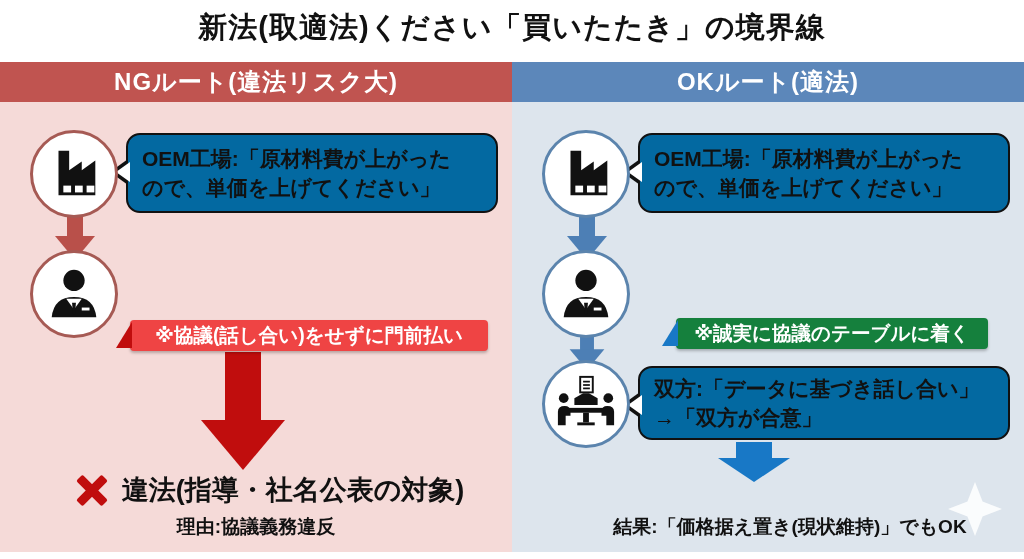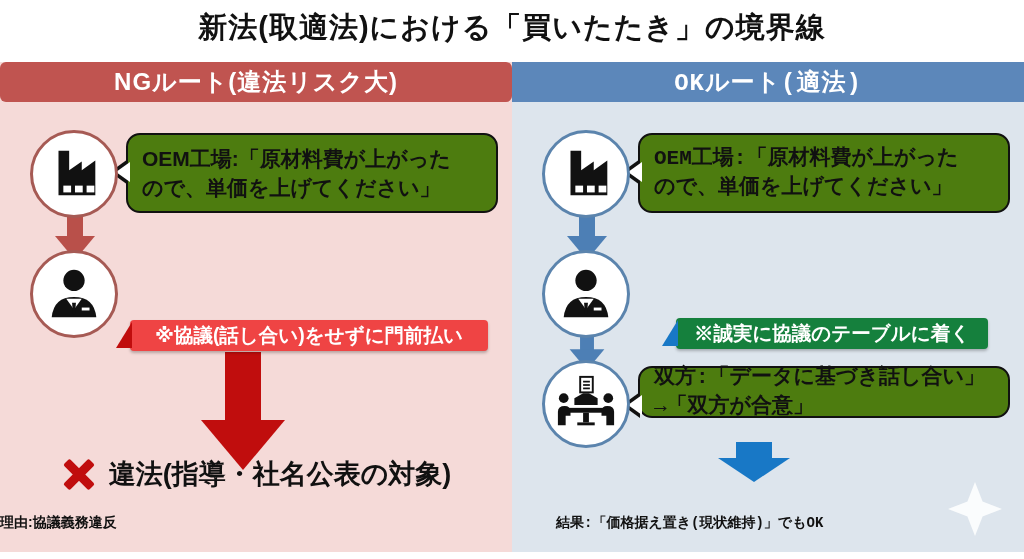--- a/index.html
+++ b/index.html
@@ -4,35 +4,35 @@
 <style>
   * { margin:0; padding:0; box-sizing:border-box; }
   html,body { width:1024px; height:559px; }
   body { font-family:"Liberation Sans","DejaVu Sans",sans-serif; background:#ffffff; position:relative; overflow:hidden; }
 
   .title { position:absolute; top:8px; left:0; width:1024px; text-align:center;
            font-size:29px; font-weight:800; color:#111; letter-spacing:1px; }
 
   .panel { position:absolute; top:62px; width:512px; height:490px; }
   .panel-left  { left:0;   background:#f5dad8; }
-  .panel-right { left:512px; background:#dde5ed;font-family:Liberation Mono, monospace; }
+  .panel-right { left:512px; background:#dde5ed; }
 
   .panel-header { position:absolute; top:0; left:0; width:100%; height:40px;
     display:flex; align-items:center; justify-content:center;
     color:#fff; font-size:24px; font-weight:700; letter-spacing:1px; }
-  .panel-left  .panel-header { background:#c05450;border-radius:6px; }
+  .panel-left  .panel-header { background:#c05450; }
   .panel-right .panel-header { background:#5c87ba; }
 
   .actor-circle { position:absolute; width:88px; height:88px; border-radius:50%;
     background:#fff; display:flex; align-items:center; justify-content:center; z-index:3; }
   .panel-left  .actor-circle { border:3px solid #a65a54; }
   .panel-right .actor-circle { border:3px solid #5b84ad; }
   .actor-circle svg { width:62px; height:62px; }
 
-  .bubble { position:absolute; background:#4d7c0f; border:2.5px solid #111; border-radius:14px;
+  .bubble { position:absolute; background:#0369a1; border:2.5px solid #111; border-radius:14px;
     display:flex; align-items:center; padding:6px 14px; z-index:2; }
   .bubble-text { font-size:21px; font-weight:700; color:#111; line-height:1.4; white-space:pre-line; }
   .bubble::before { content:""; position:absolute; left:-18px; top:24px; width:0; height:0;
     border-top:13px solid transparent; border-bottom:13px solid transparent; border-right:18px solid #111; }
   .bubble::after  { content:""; position:absolute; left:-12px; top:27px; width:0; height:0;
     border-top:10px solid transparent; border-bottom:10px solid transparent; border-right:14px solid #fff; }
 
   .callout { position:absolute; display:flex; align-items:center; justify-content:center;
     color:#fff; font-weight:700; font-size:19.5px; border-radius:4px; z-index:4;
     box-shadow:0 2px 3px rgba(0,0,0,.25); }
@@ -45,37 +45,37 @@
 
   .small-arrow { position:absolute; z-index:1; }
   .panel-left  .small-arrow { color:#b9504a; }
   .panel-right .small-arrow { color:#4d7fb5; }
 
   .big-arrow { position:absolute; z-index:1; }
 
   .result-row { position:absolute; left:0; width:100%; display:flex; align-items:center;
     justify-content:center; gap:12px; }
   .result-text { font-size:27px; font-weight:800; color:#111; }
-  .result-sub { position:absolute; left:0; width:100%; 
-    font-size:14px; font-weight:700; color:#111; }
+  .result-sub { position:absolute; left:0; width:100%; text-align:center;
+    font-size:19px; font-weight:700; color:#111; }
 
   .x-mark { position:relative; width:36px; height:36px; flex:0 0 36px; }
   .x-mark::before,.x-mark::after { content:""; position:absolute; left:0; top:14px;
     width:36px; height:9px; background:#c00d0d; border-radius:2px; }
   .x-mark::before { transform:rotate(45deg); }
   .x-mark::after  { transform:rotate(-45deg); }
 
   .o-mark { width:34px; height:34px; flex:0 0 34px; border:8px solid #1878c6; border-radius:50%; }
 
   .sparkle { position:absolute; z-index:5; }
 </style>
 </head>
 <body>
 
-<div class="title">新法(取適法)における「買いたたき」の境界線</div>
+<div class="title">新法(取適法)ください「買いたたき」の境界線</div>
 
 <div class="panel panel-left">
   <div class="panel-header">NGルート(違法リスク大)</div>
 
   <div class="actor-circle" style="left:30px; top:68px;">
     <svg viewBox="0 0 64 64">
       <path d="M16 8 h11 v20 l13 -9 v9 l14 -10 v36 H16 Z" fill="#111"></path>
       <rect x="21" y="44" width="8" height="7" fill="#fff"></rect>
       <rect x="33" y="44" width="8" height="7" fill="#fff"></rect>
       <rect x="45" y="44" width="8" height="7" fill="#fff"></rect>
@@ -103,21 +103,21 @@
 
   <div class="callout callout-red" style="left:130px; top:258px; width:358px; height:31px;">
     <span>※協議(話し合い)をせずに門前払い</span>
   </div>
 
   <svg class="big-arrow" style="left:201px; top:290px;" width="84" height="118" viewBox="0 0 84 118">
     <rect x="24" y="0" width="36" height="72" fill="#c00d0d"></rect>
     <polygon points="0,68 84,68 42,118" fill="#c00d0d"></polygon>
   </svg>
 
-  <div class="result-row" style="top:394px;">
+  <div class="result-row" style="top:410px;margin-left:13px;">
     <span class="x-mark"></span>
     <span class="result-text">違法(指導・社名公表の対象)</span>
   </div>
   <div class="result-sub" style="top:452px;">理由:協議義務違反</div>
 </div>
 
 <div class="panel panel-right">
   <div class="panel-header">OKルート(適法)</div>
 
   <div class="actor-circle" style="left:30px; top:68px;">
@@ -166,21 +166,21 @@
       <path d="M20 26 l9 -5 h6 l9 5 v7 H20 Z" fill="#111"></path>
       <rect x="12" y="36" width="40" height="5" fill="#111"></rect>
       <rect x="29" y="41" width="6" height="10" fill="#111"></rect>
       <rect x="23" y="51" width="18" height="3" fill="#111"></rect>
       <circle cx="9" cy="26" r="5" fill="#111"></circle>
       <path d="M3 54 v-14 q0 -6 7 -6 q6 0 6 6 v4 h-5 v10 Z" fill="#111"></path>
       <circle cx="55" cy="26" r="5" fill="#111"></circle>
       <path d="M61 54 v-14 q0 -6 -7 -6 q-6 0 -6 6 v4 h5 v10 Z" fill="#111"></path>
     </svg>
   </div>
-  <div class="bubble" style="left:126px; top:304px; width:372px; height:52px;">
+  <div class="bubble" style="left:126px; top:304px; width:372px; height:74px;">
     <div class="bubble-text">双方:「データに基づき話し合い」
 →「双方が合意」</div>
   </div>
 
   <svg class="big-arrow" style="left:206px; top:380px;" width="72" height="40" viewBox="0 0 72 40">
     <rect x="18" y="0" width="36" height="18" fill="#1878c6"></rect>
     <polygon points="0,16 72,16 36,40" fill="#1878c6"></polygon>
   </svg>
 
   <div class="result-sub" style="top:452px;padding-left:44px;">結果:「価格据え置き(現状維持)」でもOK</div>

